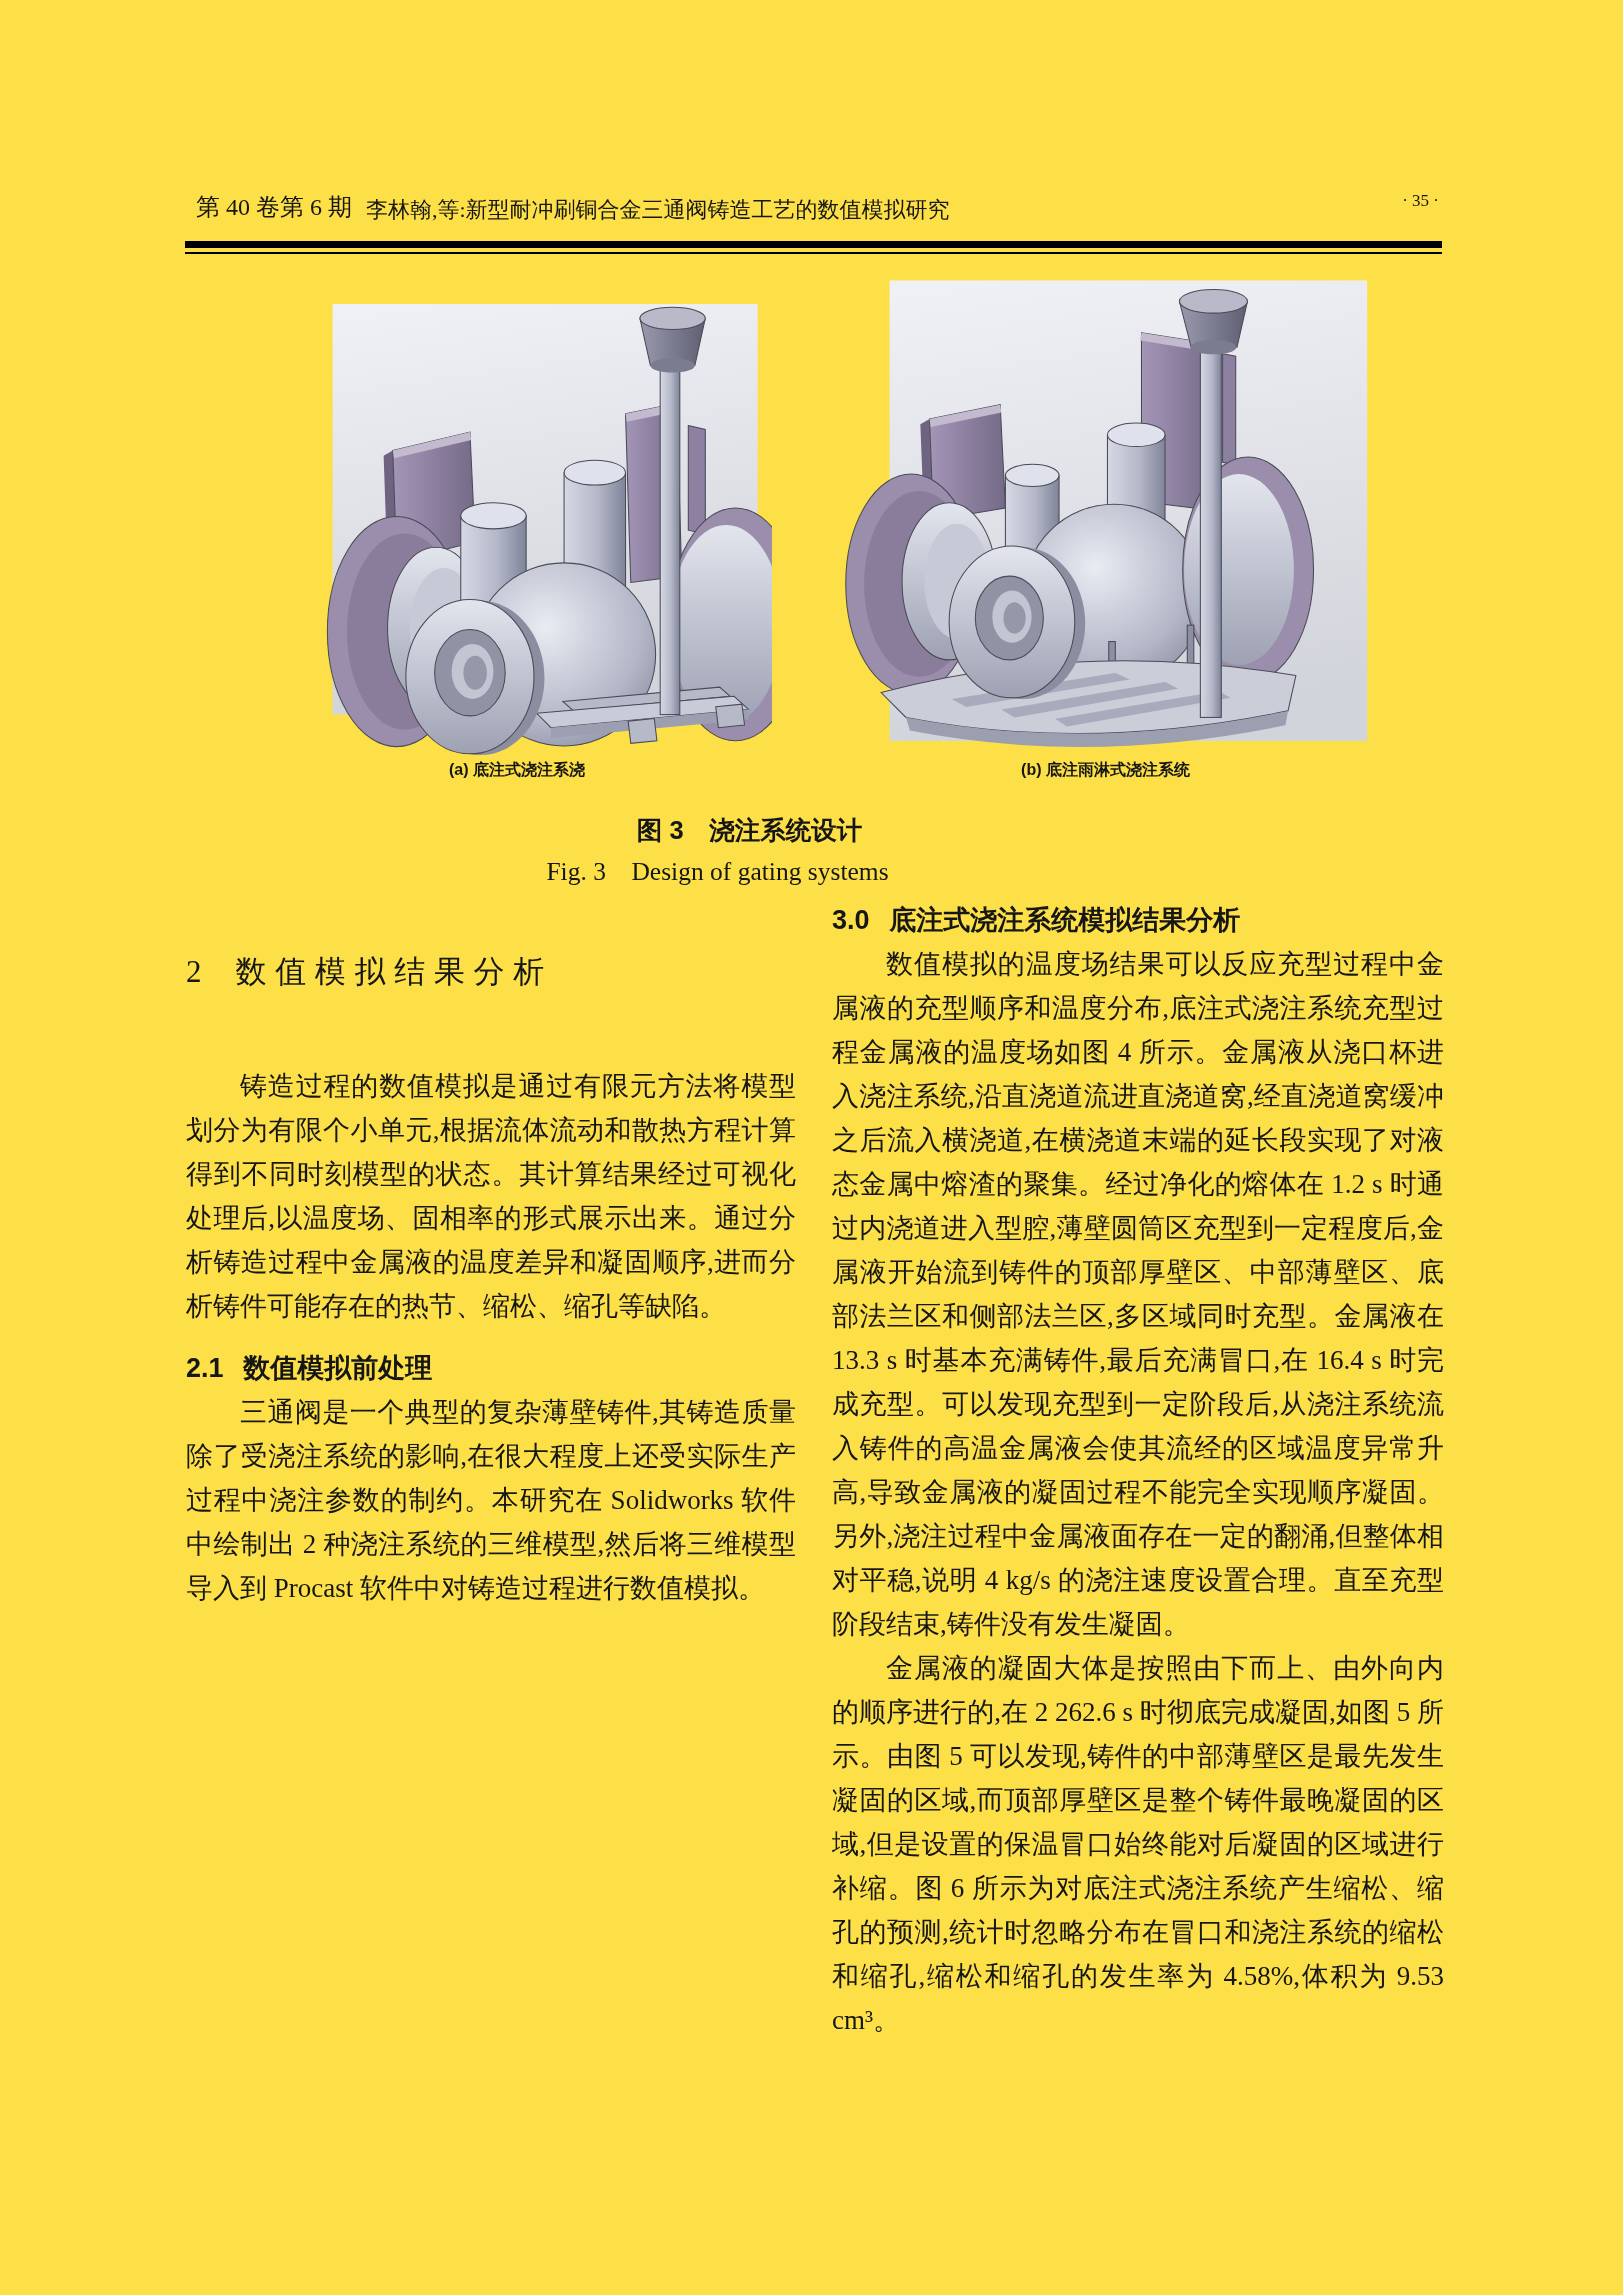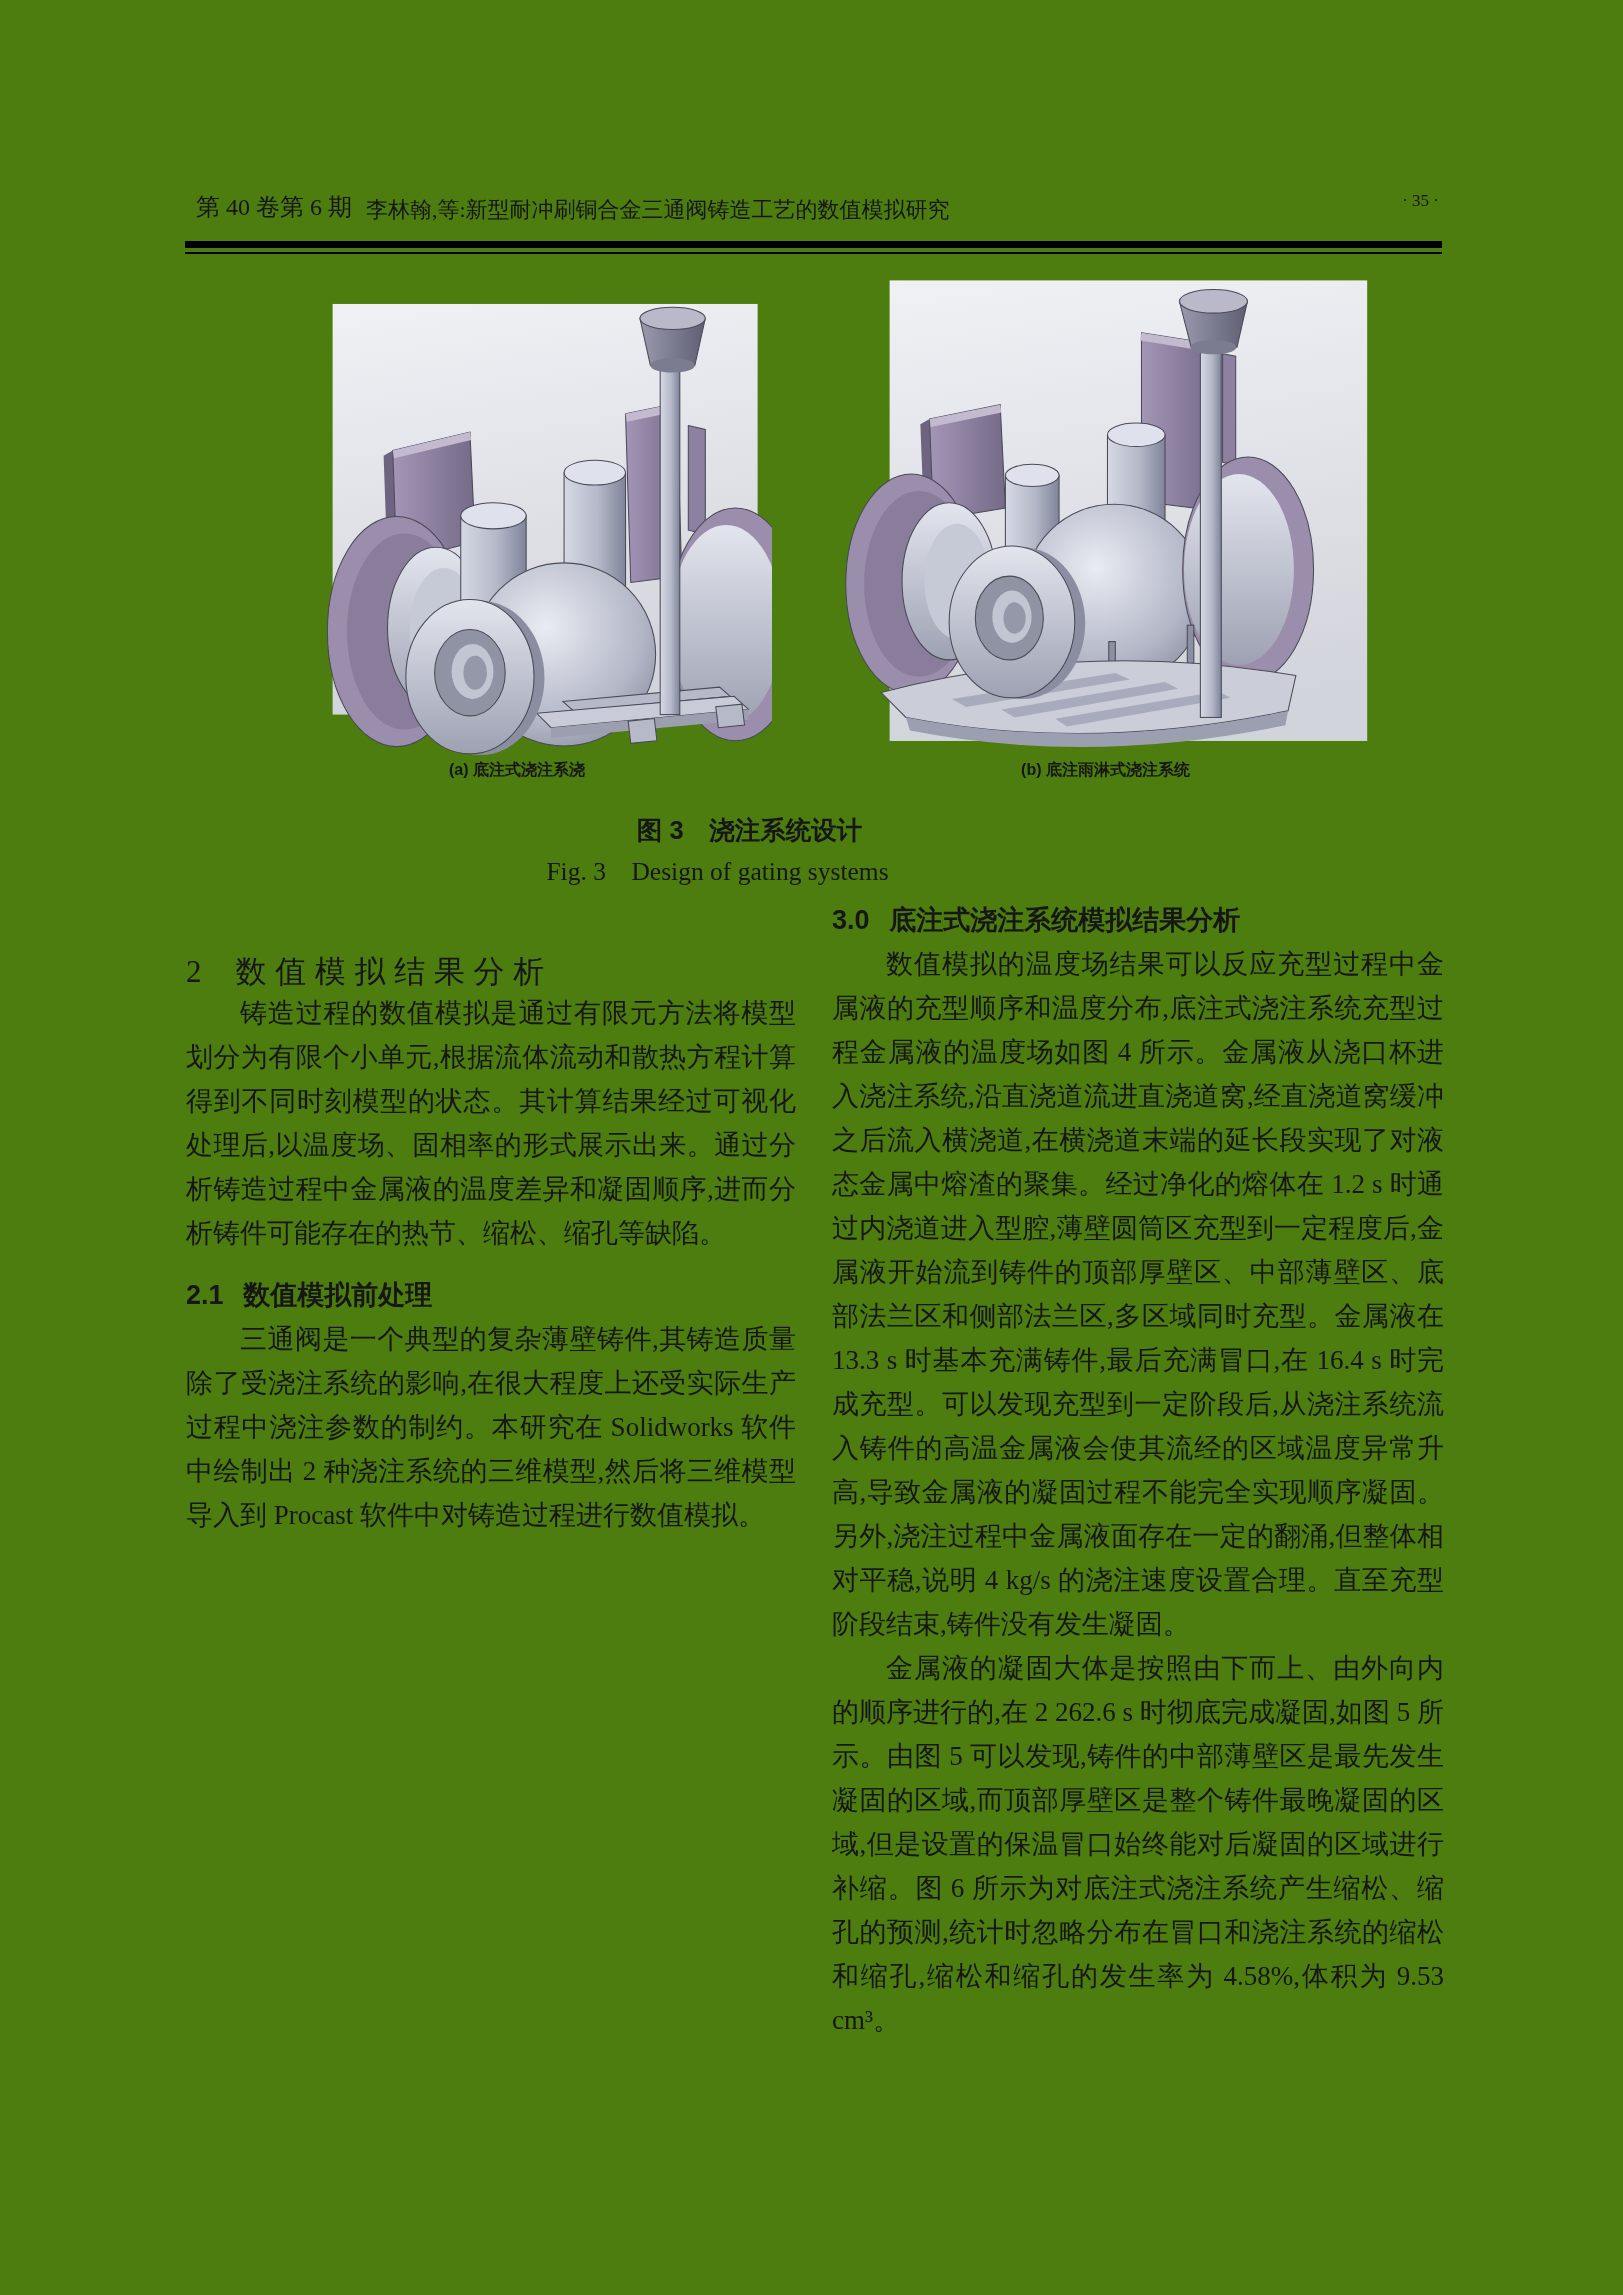--- a/index.html
+++ b/index.html
@@ -1,16 +1,16 @@
 <!DOCTYPE html>
 <html style="font-size:10.5px"><head>
 <meta charset="utf-8">
 <style>
   html,body{margin:0;padding:0;background:#888;}
-  .page{position:relative;width:1623px;height:2295px;background:#4d7c0f;
+  .page{position:relative;width:1623px;height:2295px;background:#fde047;
         font-family:"Liberation Serif","DejaVu Serif",serif;color:#161616;overflow:hidden;}
 
   
   .hdr-issue{position:absolute;left:196px;top:191px;font-size:24px;white-space:nowrap;}
   .hdr-title{position:absolute;left:366px;top:195px;width:916px;text-align:left;font-size:22px;white-space:nowrap;}
   .hdr-page{position:absolute;right:184px;top:191px;font-size:17px;white-space:nowrap;}
   .rule-thick{position:absolute;left:185px;top:241px;width:1257px;height:6.5px;background:#000;}
   .rule-thin{position:absolute;left:185px;top:252px;width:1257px;height:2px;background:#000;}
 
   
@@ -28,21 +28,21 @@
   
   .col{position:absolute;font-size:27px;line-height:44px;text-align:justify;}
   .col-left{left:186px;top:952px;width:610px;}
   .col-right{left:832px;top:898px;width:612px;}
   .sec2{font-size:31px;line-height:39px;}
   .sec2-no{margin-right:34px;}
   .sec2-title{letter-spacing:0.28em;margin-top:21px;}
   .subh{font-weight:bold;font-family:"Liberation Sans","DejaVu Sans",sans-serif;text-align:left;}
   .subh .sub-no{margin-right:19.6px;}
   .body-p{margin:0;text-indent:2em;}
-  .p-first{}
+  .p-first{margin-top:73px;}
   .mt28{margin-top:18.3px;}
   svg .ol{stroke:#4a4a57;stroke-width:1.6;}
 </style>
 </head>
 <body>
 
 <div class="page">
 
   <div class="hdr-issue">第 40 卷第 6 期</div>
   <div class="hdr-title">李林翰,等:新型耐冲刷铜合金三通阀铸造工艺的数值模拟研究</div>

